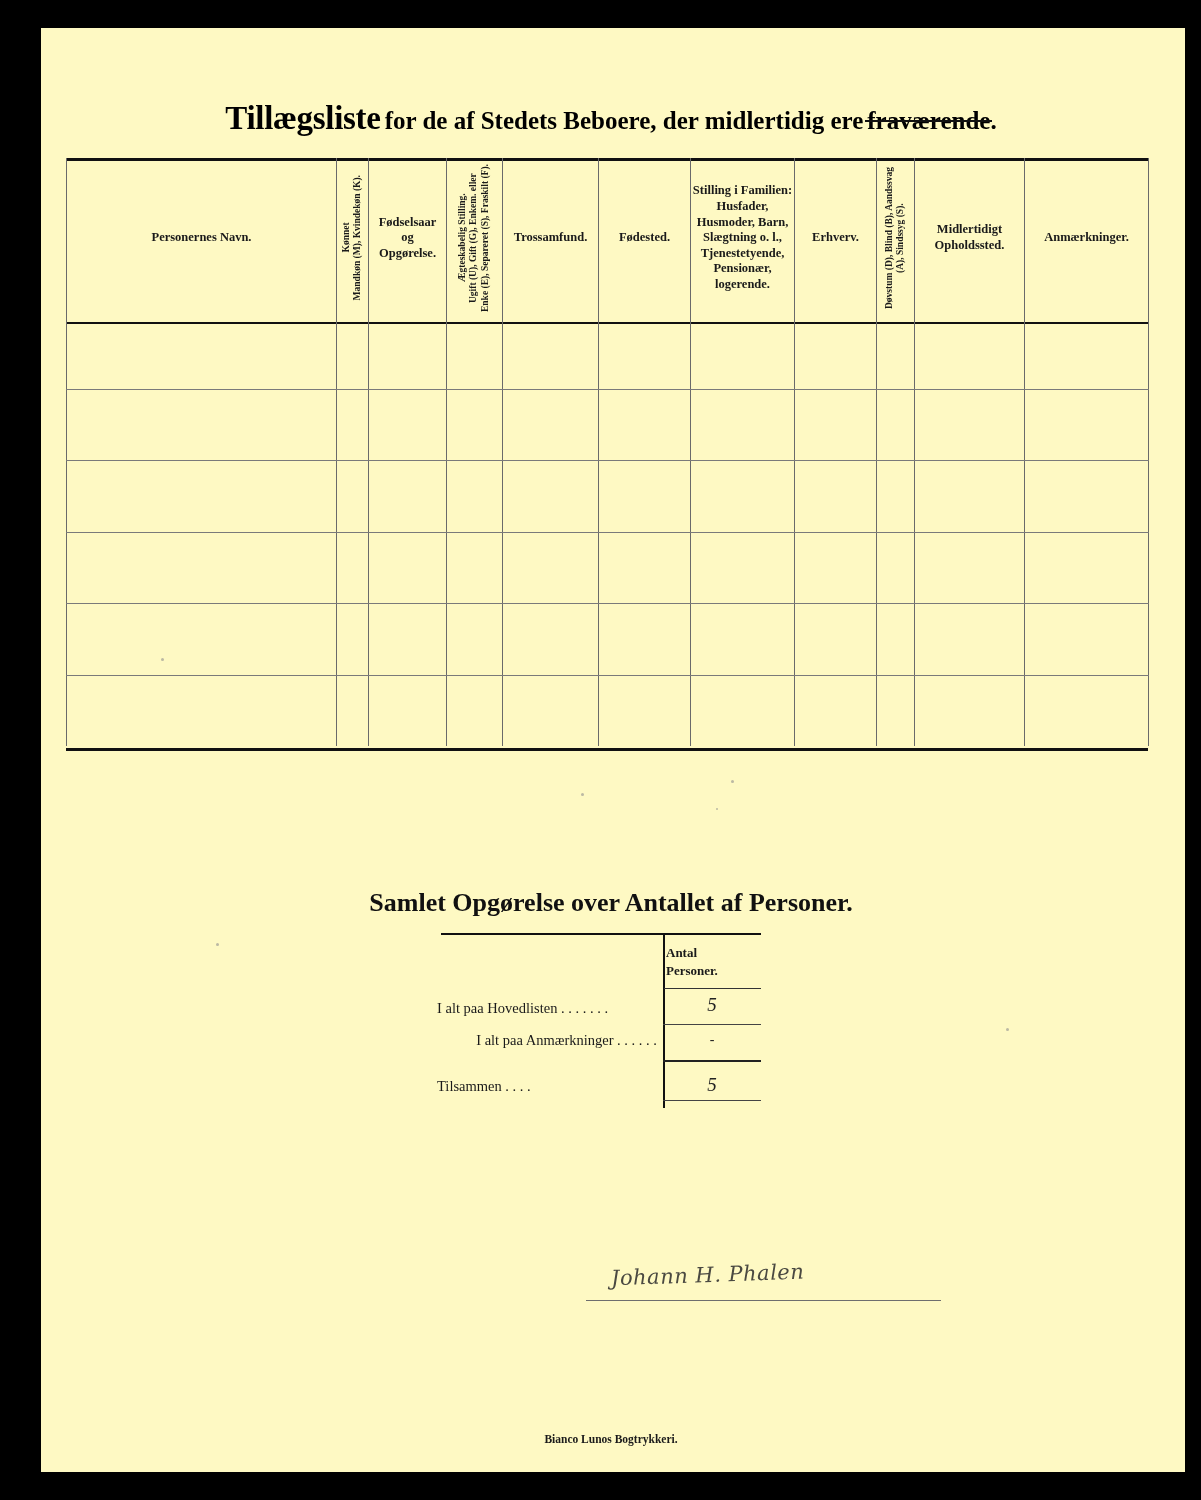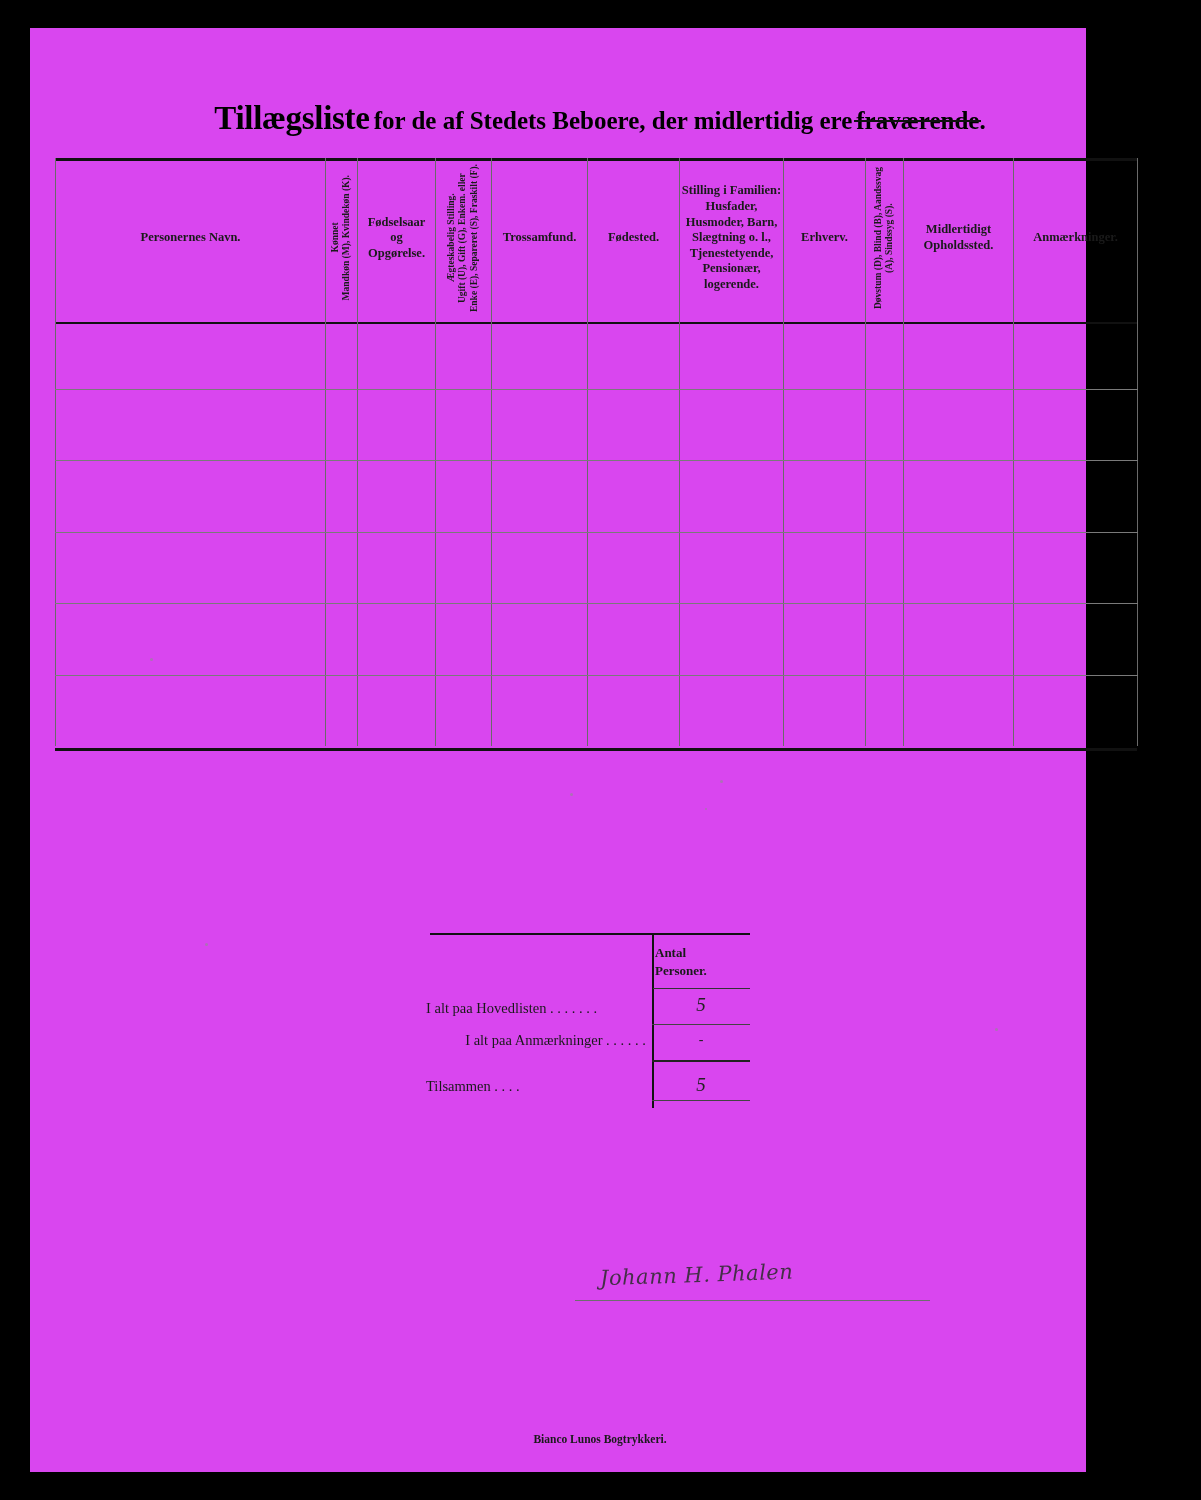--- a/index.html
+++ b/index.html
@@ -8,25 +8,25 @@
     background: #000000;
   }
   body {
     width: 1201px;
     height: 1500px;
     font-family: "Liberation Serif", serif;
     overflow: hidden;
   }
   .page {
     position: absolute;
-    left: 30px;
+    left: 41px;
     top: 28px;
-    width: 1056px;
+    width: 1144px;
     height: 1444px;
-    background: #d946ef;
+    background: #fef9c3;
     box-sizing: border-box;
   }
   
   .title-row {
     position: absolute;
     left: 0;
     top: 72px;
     width: 1140px;
     text-align: center;
   }
@@ -408,20 +408,21 @@
           <td></td>
           <td></td>
           <td></td>
           <td></td>
           <td></td>
         </tr>
       </tbody>
     </table>
   </div>
 
+  <div class="summary-title">Samlet Opgørelse over Antallet af Personer.</div>
   <div class="sum-line-top"></div>
   <div class="sum-vline"></div>
   <div class="sum-head" style="white-space:pre-line">Antal
 Personer.</div>
   <div class="sum-head-underline"></div>
 
   <div class="sum-row sum-r1">I alt paa Hovedlisten . . . . . . .</div>
   <div class="sum-val sum-v1">5</div>
   <div class="sum-underline-1"></div>
 

